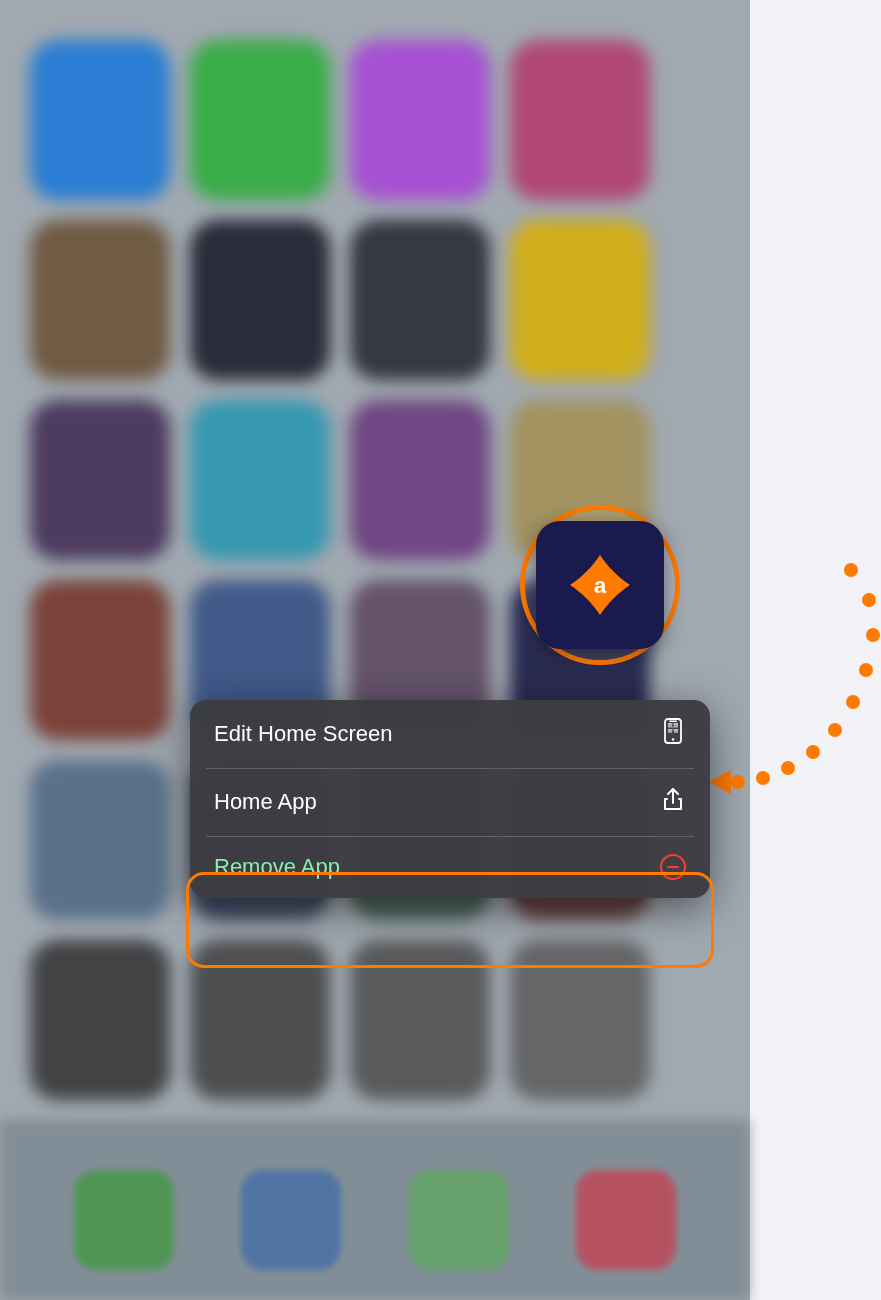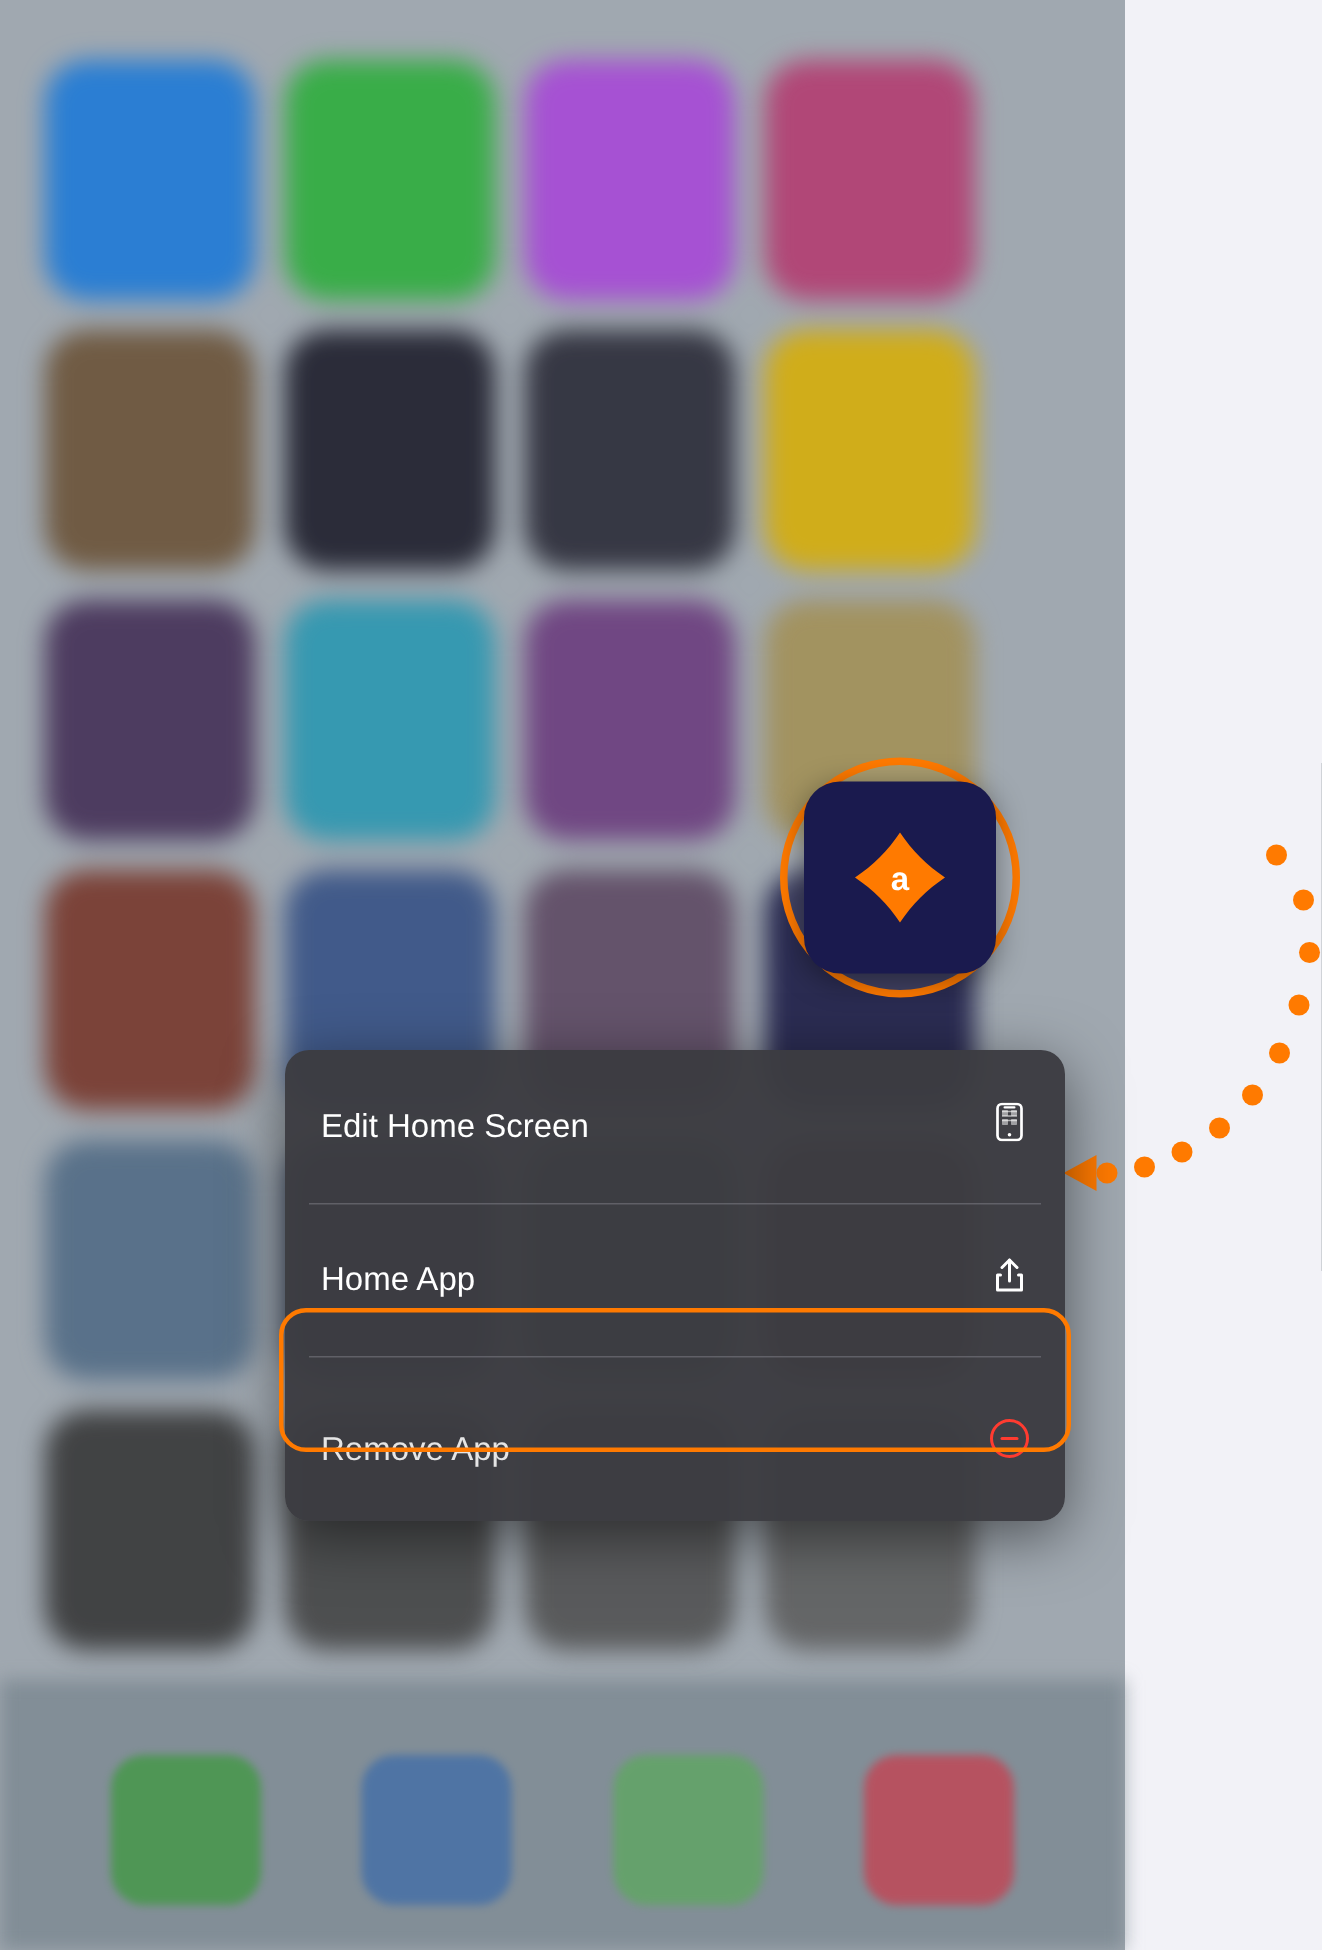--- a/index.html
+++ b/index.html
@@ -96,21 +96,21 @@
       border-radius: 16px;
       overflow: hidden;
       z-index: 25;
       box-shadow: 0 10px 40px rgba(0,0,0,0.5);
     }
 
     .menu-item {
       display: flex;
       align-items: center;
       justify-content: space-between;
-      padding: 35px 24px;
+      padding: 18px 24px;
       cursor: pointer;
       position: relative;
     }
 
     .menu-item:not(:last-child)::after {
       content: '';
       position: absolute;
       bottom: 0;
       left: 16px;
       right: 16px;
@@ -123,22 +123,21 @@
       font-weight: 400;
       color: #ffffff;
     }
 
     .menu-item-icon {
       font-size: 22px;
       color: #ffffff;
     }
 
     .menu-item.remove .menu-item-label {
-      color: #e5e5e5;
-      margin-top: 14px;
+      color: #86efac;
     }
 
     
     .remove-border {
       position: absolute;
       top: 872px;
       left: 186px;
       width: 528px;
       height: 96px;
       border: 3px solid #FF7A00;

